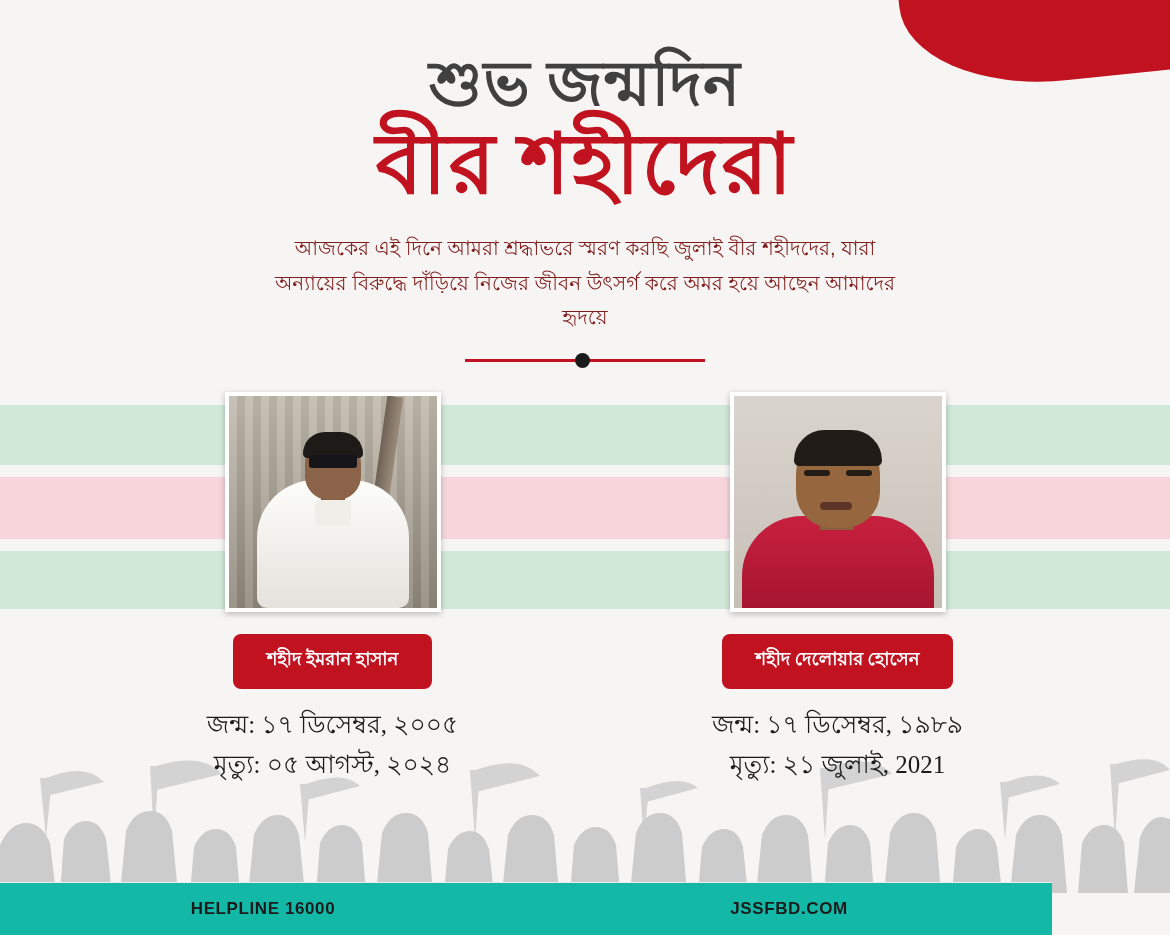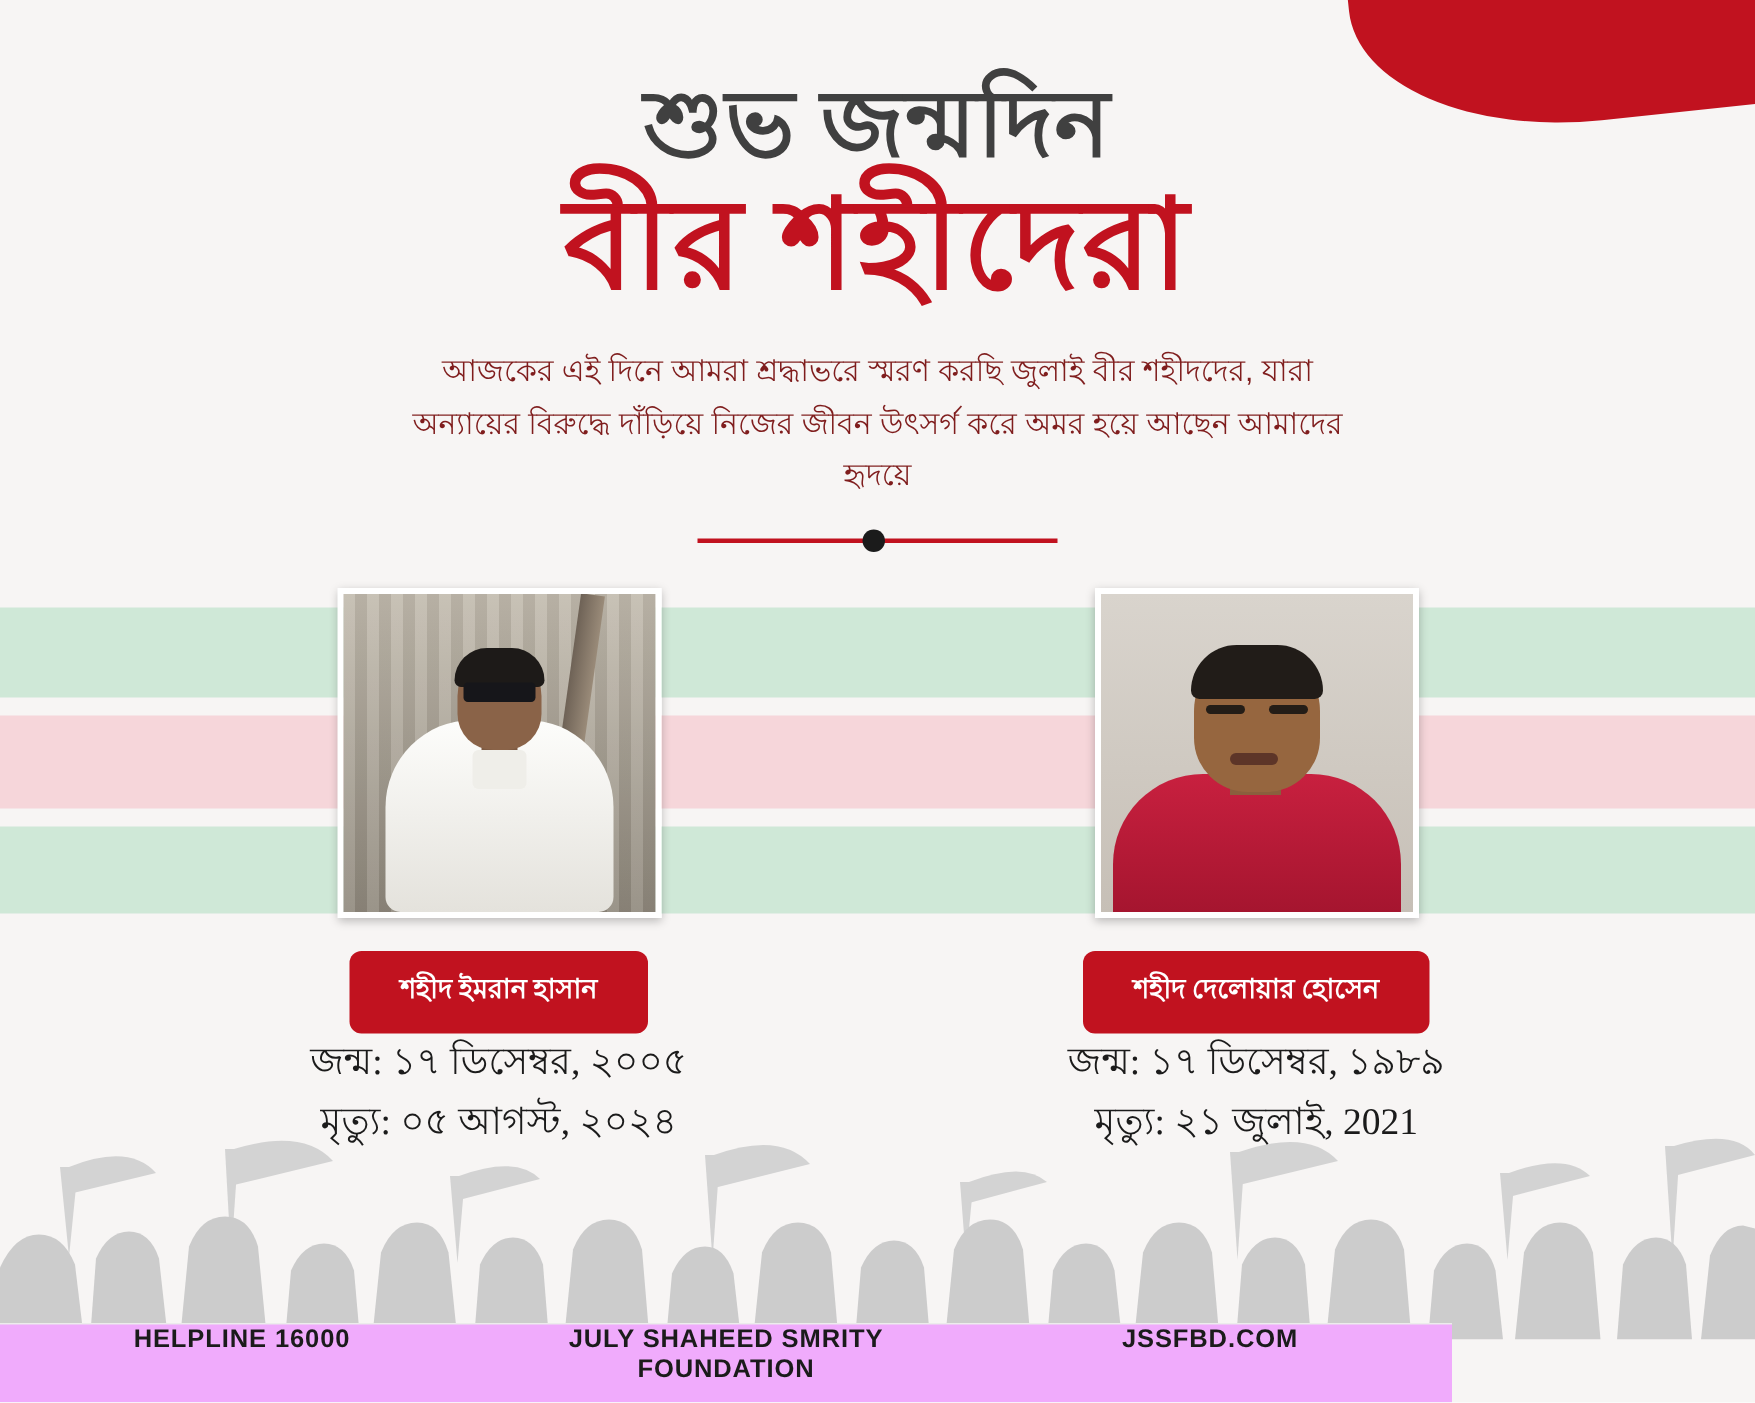--- a/index.html
+++ b/index.html
@@ -223,44 +223,45 @@
     font-size: 18px;
     font-weight: bold;
     padding: 11px 34px 13px;
     border-radius: 8px;
     white-space: nowrap;
   }
   .meta {
     font-family: "Liberation Serif", serif;
     font-size: 25px;
     color: #1b1b1b;
+    margin-top: 16px;
     line-height: 1.6;
   }
 
   
   .crowd {
     position: absolute;
     left: 0;
     bottom: 42px;
     width: 1170px;
     height: 145px;
     z-index: 2;
   }
   .crowd svg { display: block; }
 
   
   .footer {
     position: absolute;
     left: 0;
     bottom: 0;
-    width: 968px;
+    width: 1052px;
     height: 52px;
-    background: #f0abfc;
+    background: #14b8a6;
     display: flex;
-    align-items: flex-start;
+    align-items: center;
     z-index: 4;
     border-top: 1px solid #ececec;
   }
   .footer .f-item {
     flex: 1;
     text-align: center;
     font-size: 17px;
     font-weight: bold;
     color: #1b1b1b;
     letter-spacing: 0.6px;
@@ -368,17 +369,16 @@
         <path d="M952 145 l4-46 q8-18 22-18 14 0 19 18 l5 46 z"></path>
         <path d="M1010 145 l6-58 q8-20 24-20 16 0 22 20 l5 58 z"></path>
         <path d="M1078 145 l4-50 q8-18 22-18 14 0 20 18 l4 50 z"></path>
         <path d="M1134 145 l6-56 q8-20 22-20 l8 2 v74 z"></path>
       </g>
     </svg>
   </div>
 
   <div class="footer">
     <div class="f-item">HELPLINE 16000</div>
-    <div class="f-item">JULY SHAHEED SMRITY FOUNDATION</div>
     <div class="f-item">JSSFBD.COM</div>
   </div>
 
 </div>
 
 </body></html>

